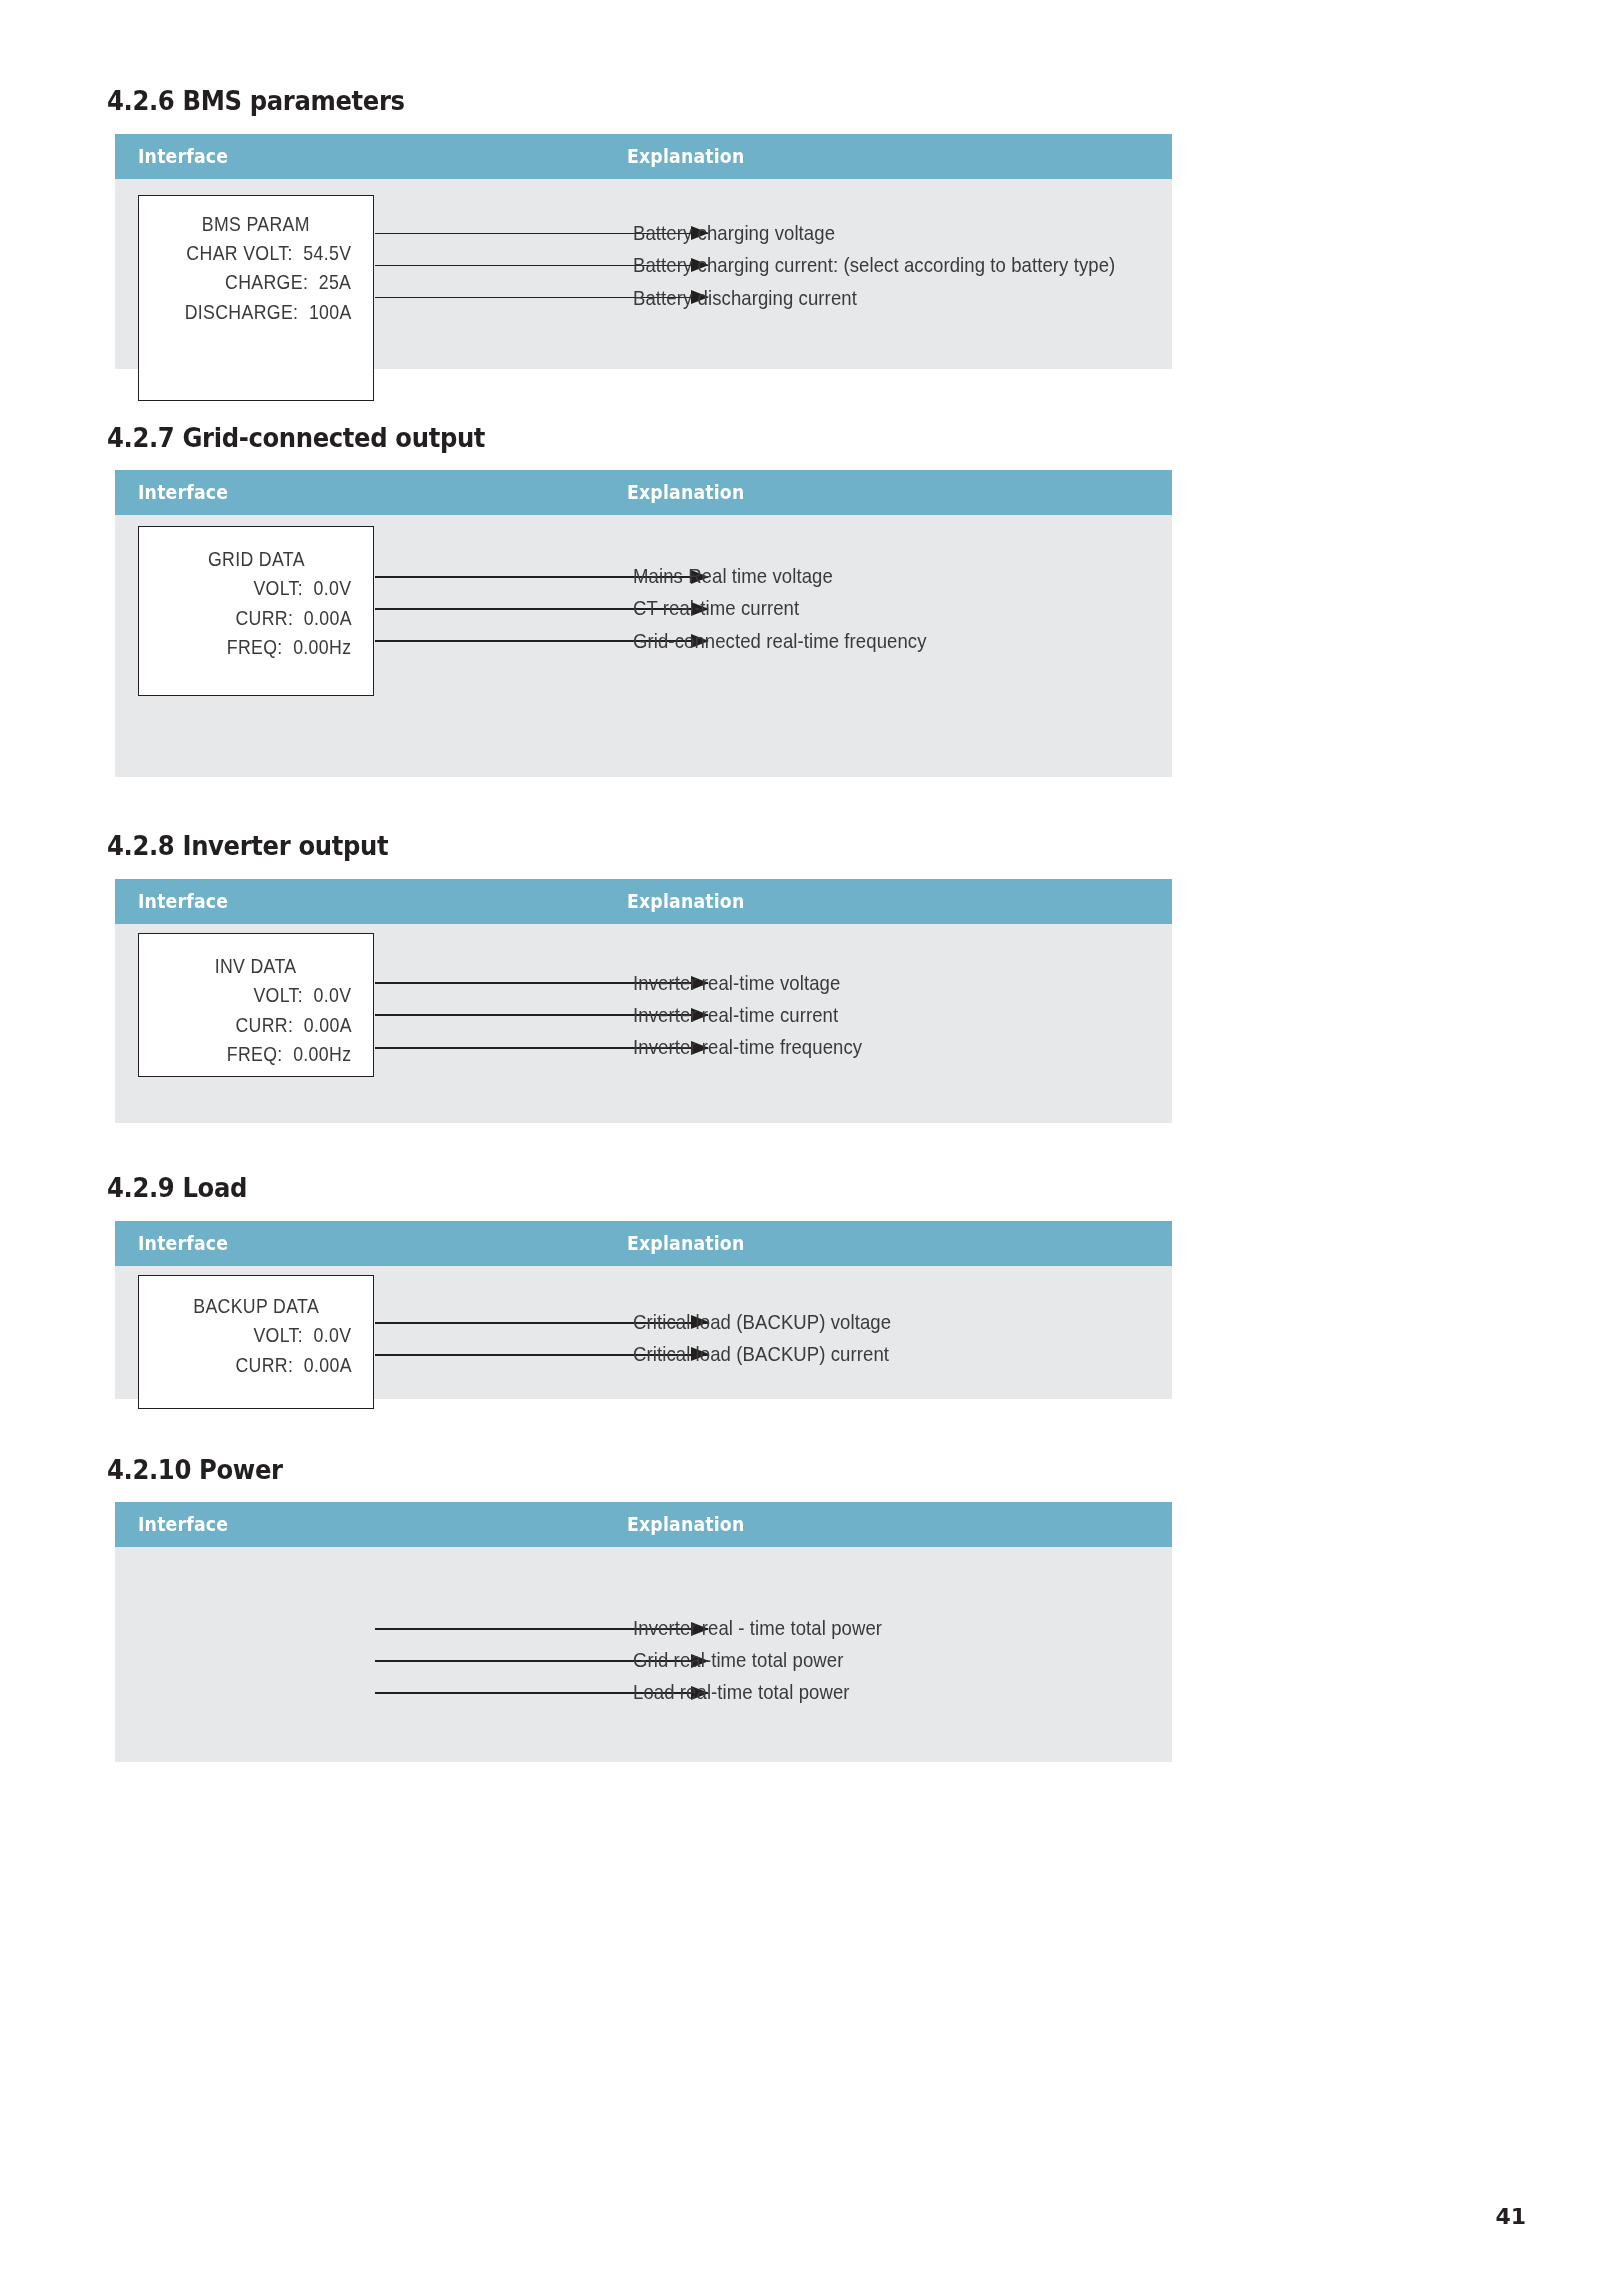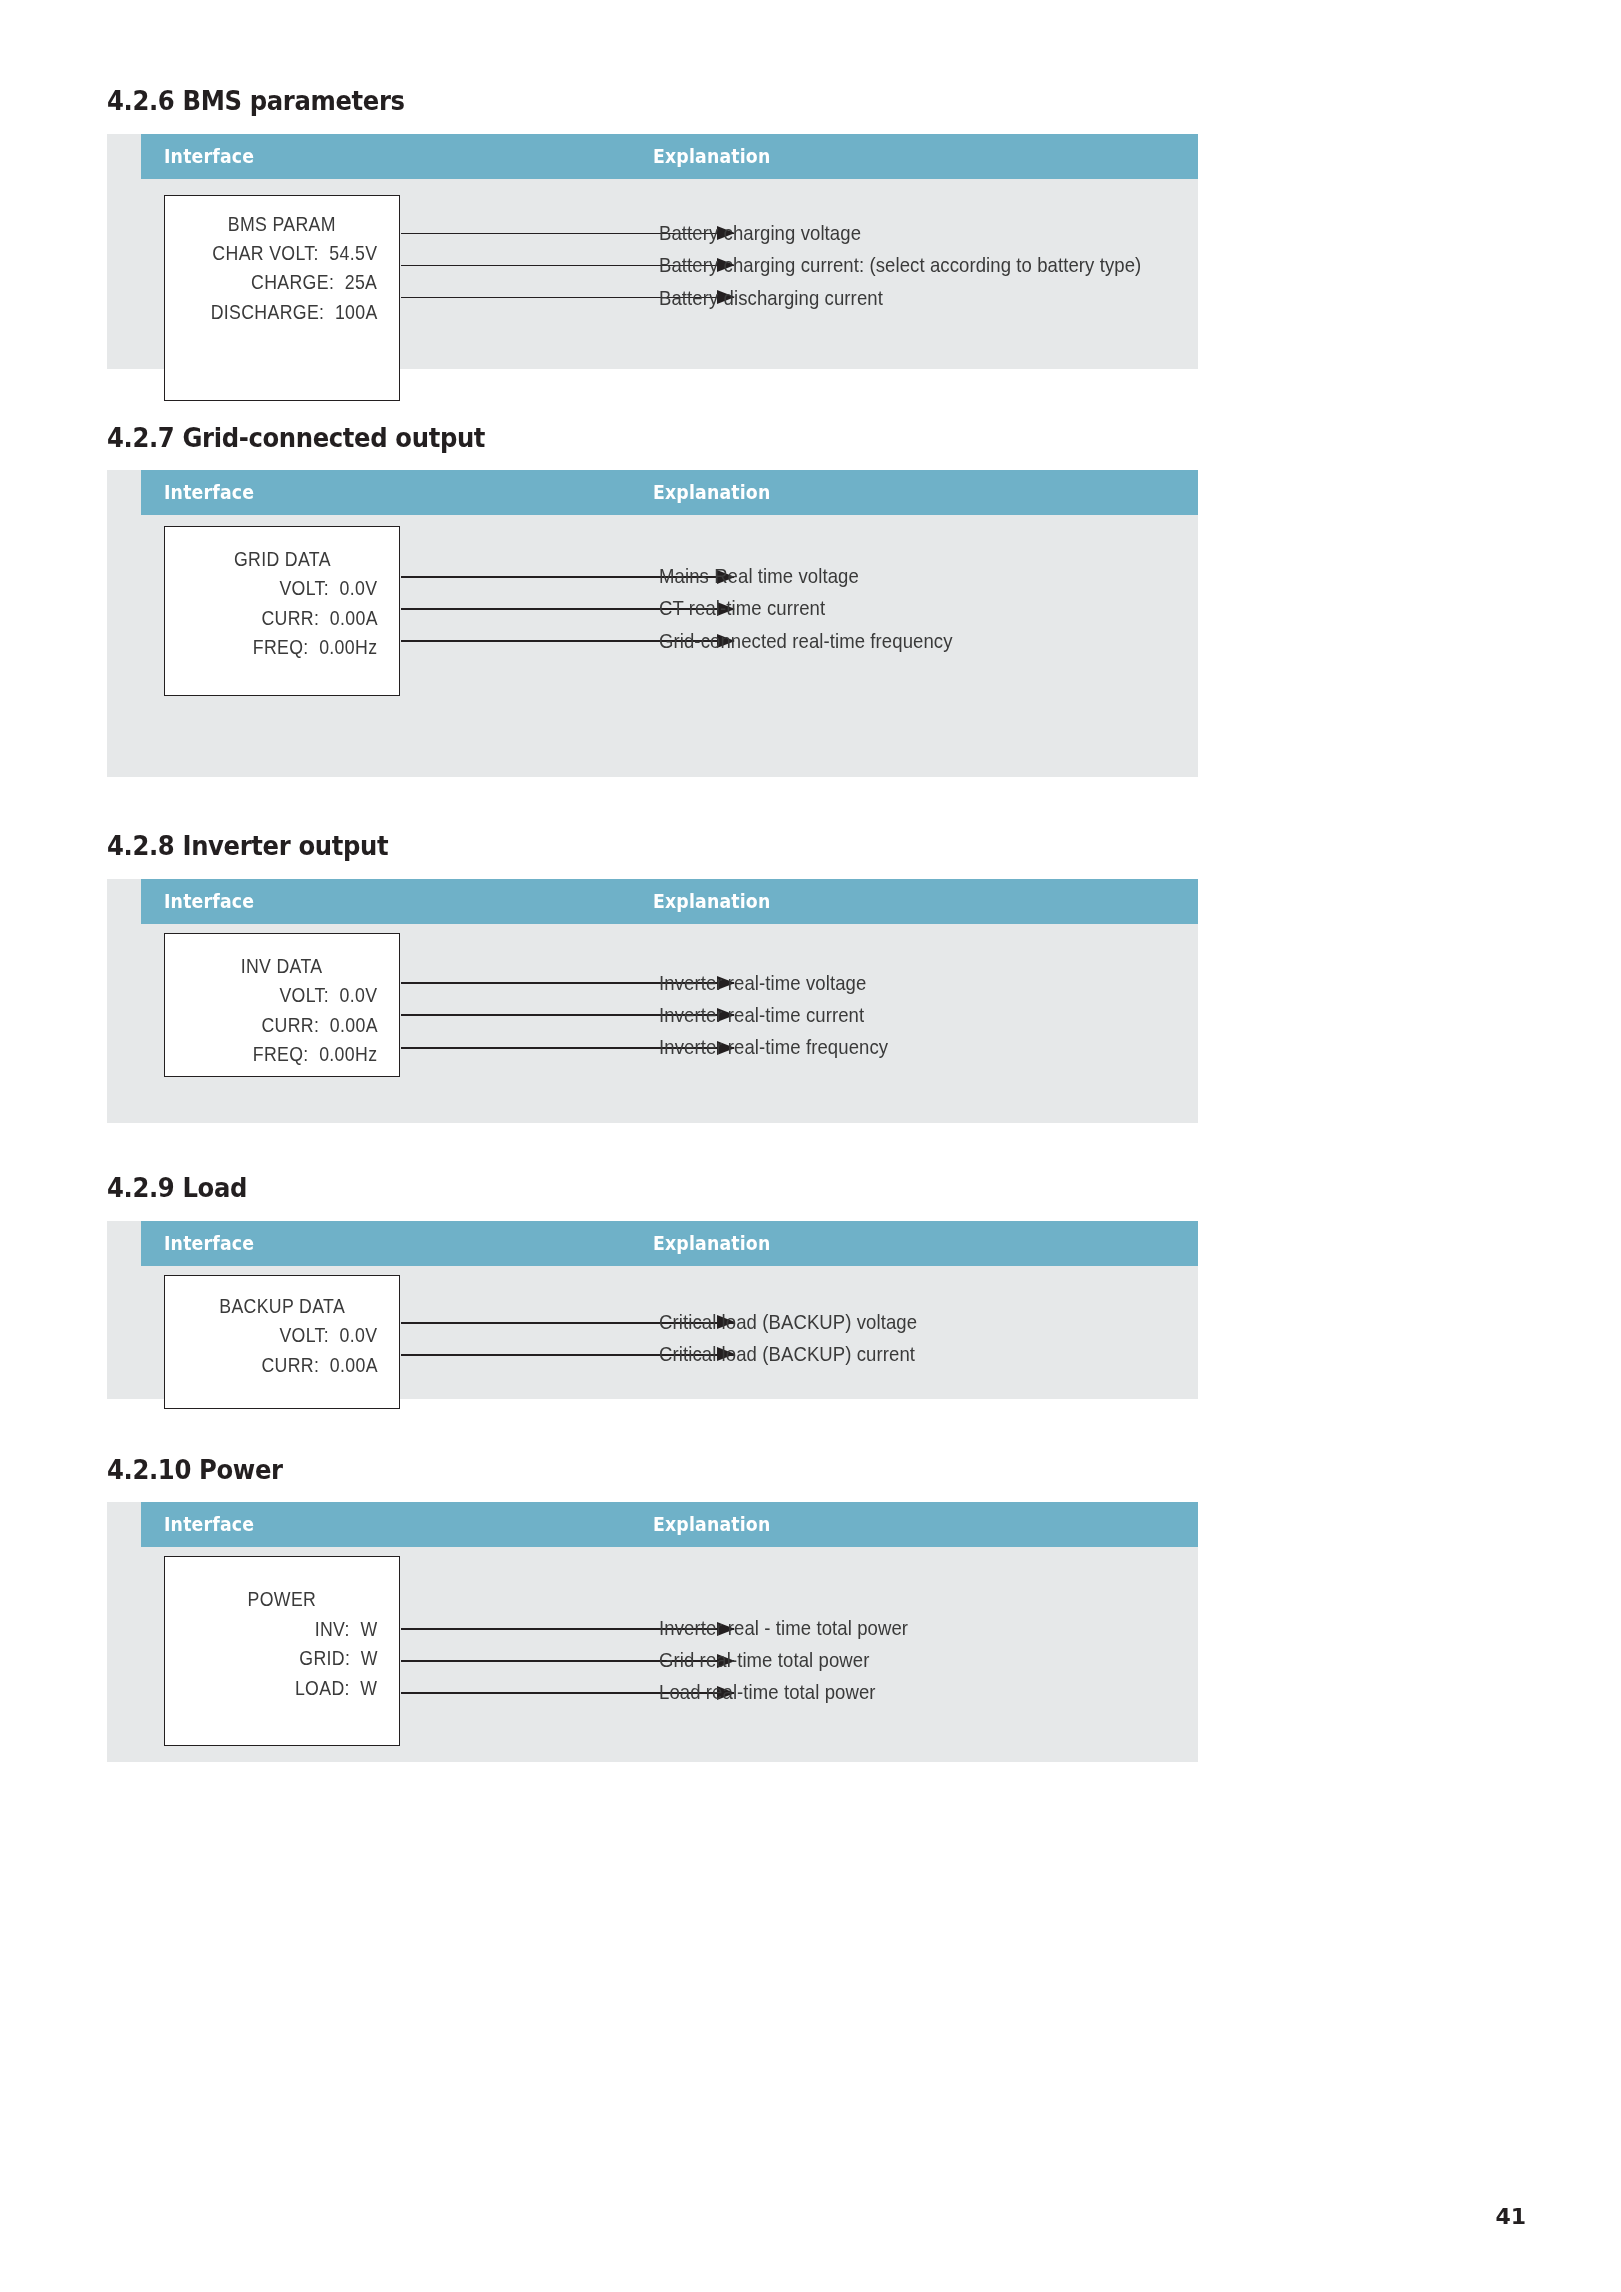--- a/index.html
+++ b/index.html
@@ -45,23 +45,22 @@
     line-height: 1.1;
     white-space: nowrap;
     transform: scaleX(0.90);
     transform-origin: left center;
   }
 
   
   .tbl {
     width: 1057px;
     background: #e6e8e9;
-    margin: 0;
-    position: relative;
-    padding-left: 34px;
+    margin: 8px;
+    position: relative;
   }
   .tbl-head {
     height: 45px;
     background: #6fb1c8;
     display: flex;
     align-items: center;
     position: relative;
   }
   .th {
     font-family: "DejaVu Sans", sans-serif;
@@ -248,26 +247,20 @@
         </div>
       </div>
       <div class="section" style="margin-bottom: 0px;">
         <div class="sec-heading">4.2.10 Power</div>
         <div class="tbl">
           <div class="tbl-head">
             <div class="th th-interface">Interface</div>
             <div class="th th-explanation">Explanation</div>
           </div>
           <div class="tbl-body" style="height: 215px;">
-            <div class="lcd" style="top: 9px; height: 190px; padding-top: 30px;">
-              <div class="lcd-title">POWER</div>
-              <div class="lcd-row" style="margin-top: 5.4px;"><span>INV:</span><span>&nbsp;&nbsp;</span><span>W</span></div>
-              <div class="lcd-row" style="margin-top: 5.4px;"><span>GRID:</span><span>&nbsp;&nbsp;</span><span>W</span></div>
-              <div class="lcd-row" style="margin-top: 5.4px;"><span>LOAD:</span><span>&nbsp;&nbsp;</span><span>W</span></div>
-            </div>
             <div class="arrow" style="left: 260px; width: 333px; top: 81px;"></div>
             <div class="expl" style="left: 518px; top: 69px;">Inverter real - time total power</div>
             <div class="arrow" style="left: 260px; width: 333px; top: 113px;"></div>
             <div class="expl" style="left: 518px; top: 101px;">Grid real-time total power</div>
             <div class="arrow" style="left: 260px; width: 333px; top: 145px;"></div>
             <div class="expl" style="left: 518px; top: 133px;">Load real-time total power</div>
           </div>
         </div>
       </div>
     </div>

